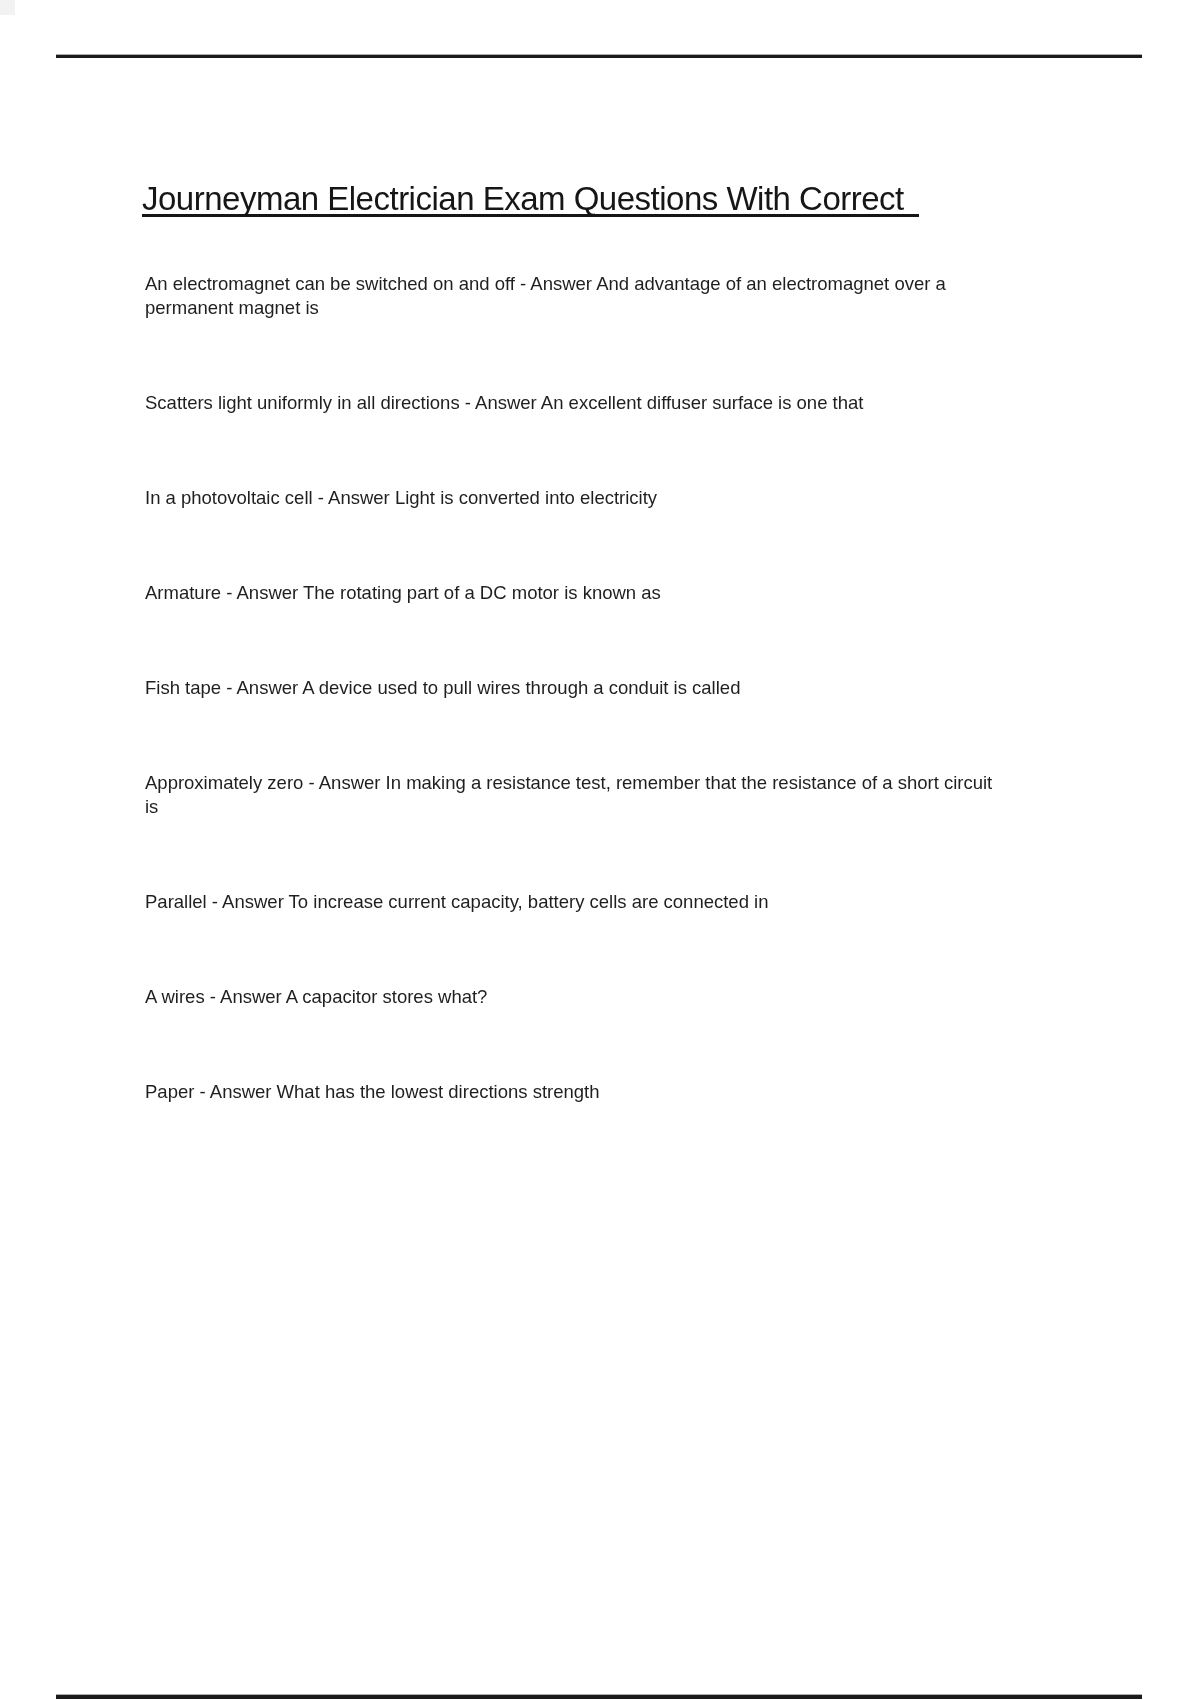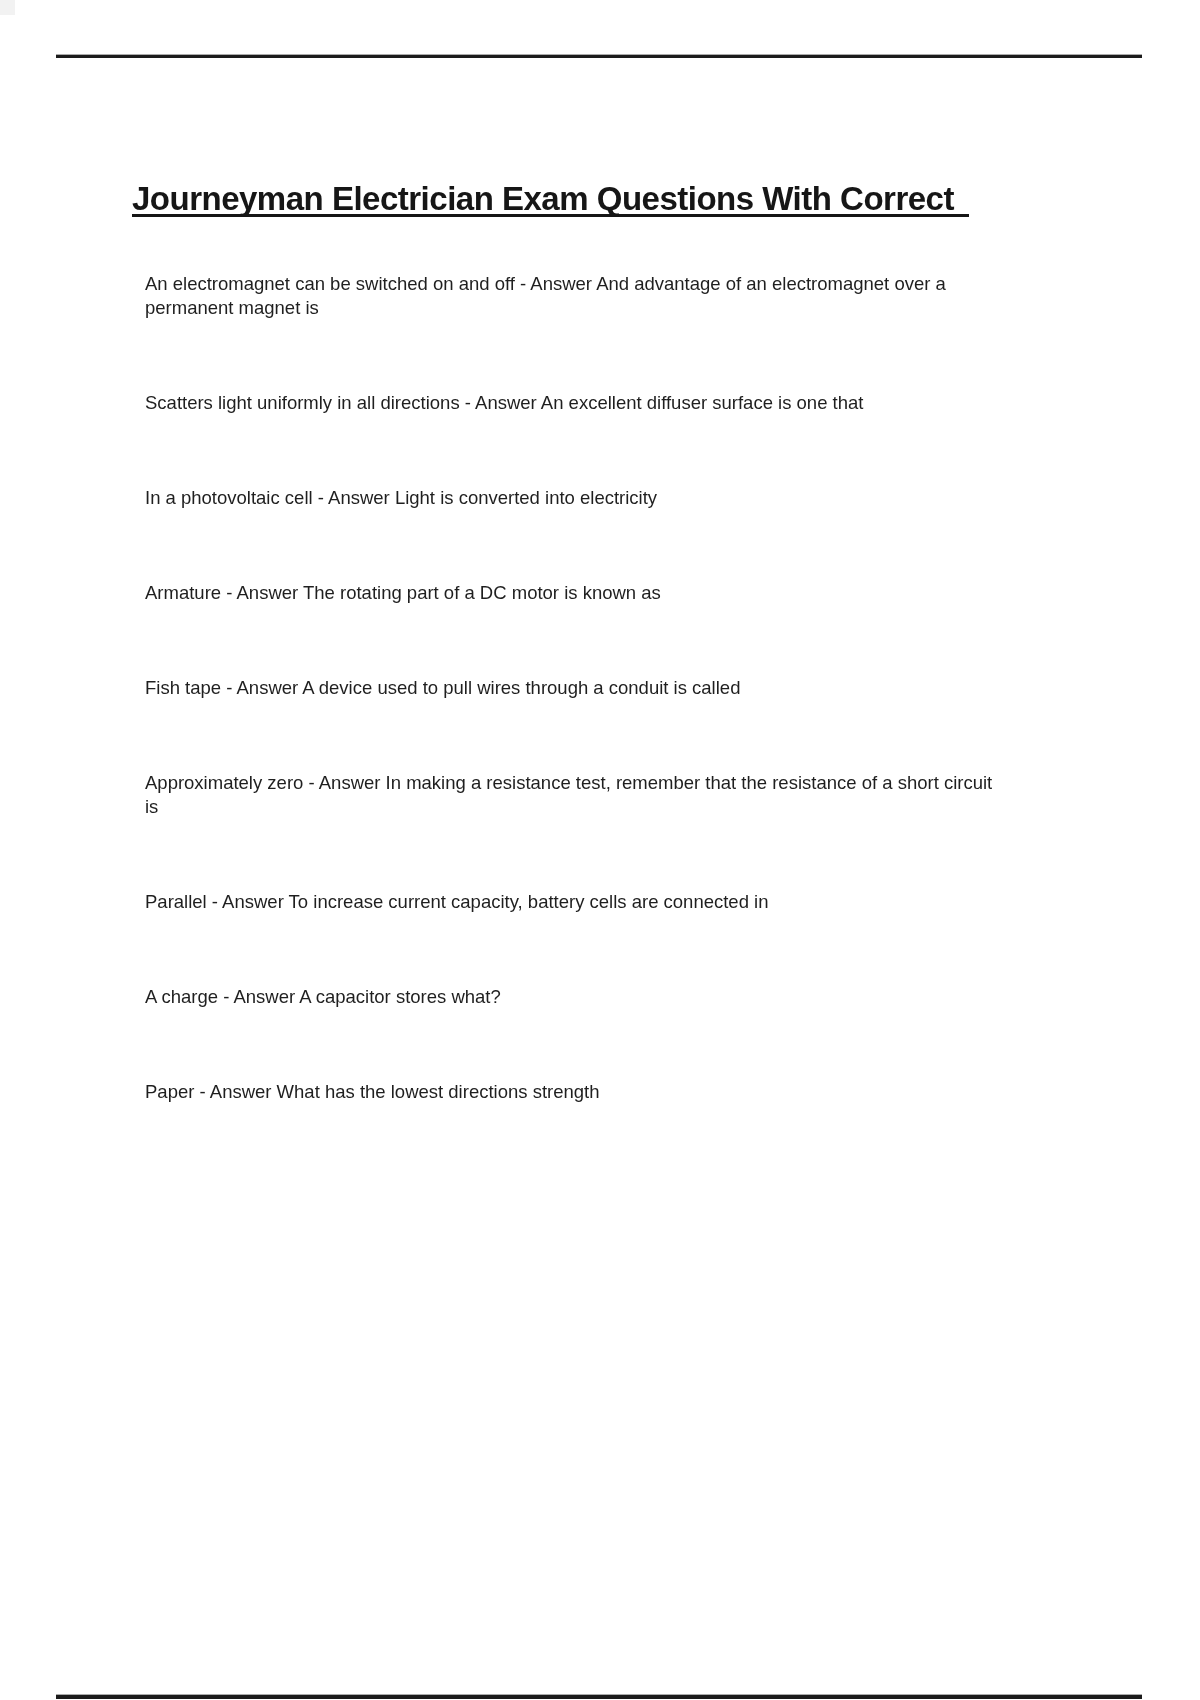--- a/index.html
+++ b/index.html
@@ -28,26 +28,26 @@
     height: 3px;
     box-shadow: 0 -1px 0 #ababab;
   }
   .rule-bottom {
     top: 1695px;
     height: 4px;
     box-shadow: 0 -1px 0 #ababab;
   }
   .title {
     position: absolute;
-    left: 132px;
+    left: 142px;
     top: 182px;
     margin: 0;
     font-size: 33px;
     line-height: 34px;
-    font-weight: bold;
+    font-weight: normal;
     letter-spacing: -0.5px;
     color: #161616;
     white-space: nowrap;
   }
   .title-line { height: 34px; }
   .title-line span {
     display: inline-block;
     line-height: 31px;
     border-bottom: 3px solid #161616;
     padding-right: 15px;
@@ -78,17 +78,17 @@
   <div class="paras" id="paras">
       <div class="para">An electromagnet can be switched on and off - Answer And advantage of an electromagnet over a
 permanent magnet is</div>
       <div class="para">Scatters light uniformly in all directions - Answer An excellent diffuser surface is one that</div>
       <div class="para">In a photovoltaic cell - Answer Light is converted into electricity</div>
       <div class="para">Armature - Answer The rotating part of a DC motor is known as</div>
       <div class="para">Fish tape - Answer A device used to pull wires through a conduit is called</div>
       <div class="para">Approximately zero - Answer In making a resistance test, remember that the resistance of a short circuit
 is</div>
       <div class="para">Parallel - Answer To increase current capacity, battery cells are connected in</div>
-      <div class="para">A charge - Answer A capacitor stores what?</div>
+      <div class="para">A wires - Answer A capacitor stores what?</div>
       <div class="para">Paper - Answer What has the lowest directions strength</div>
     </div>
   <div class="rule rule-bottom"></div>
 </div>
 
 </body></html>

